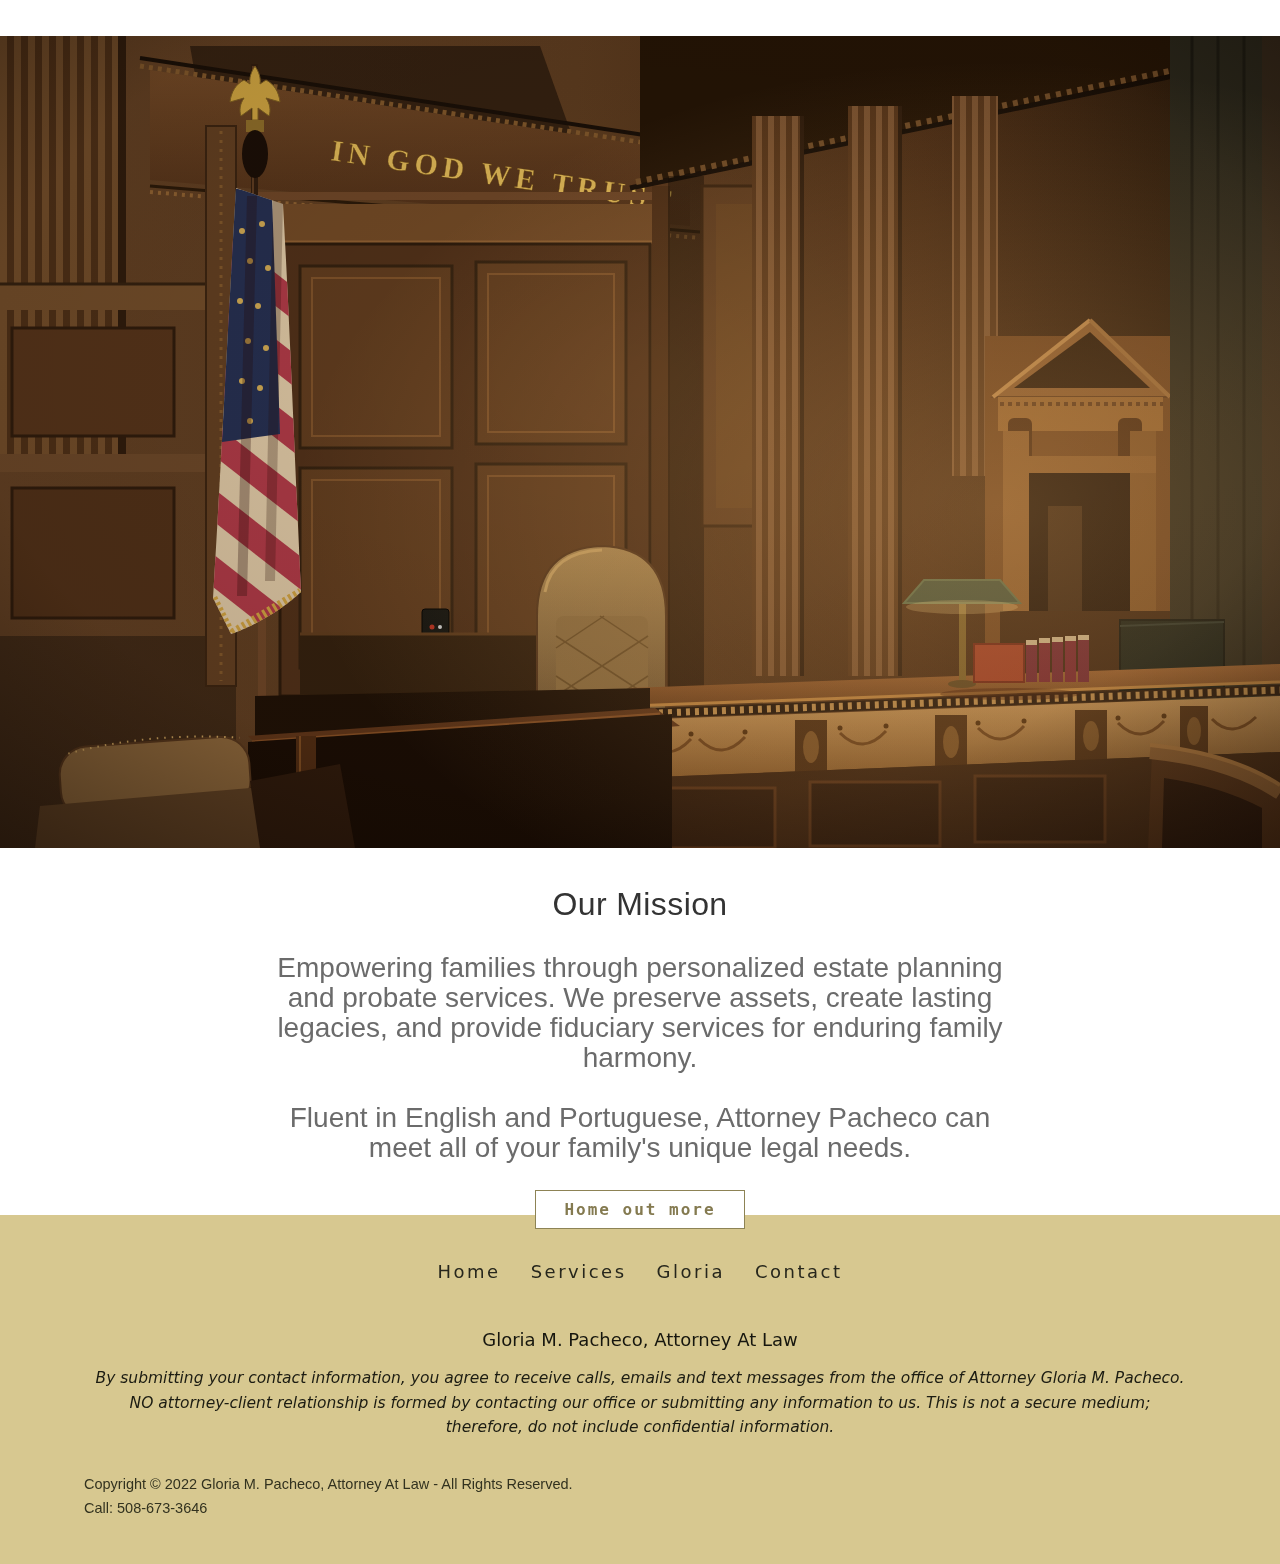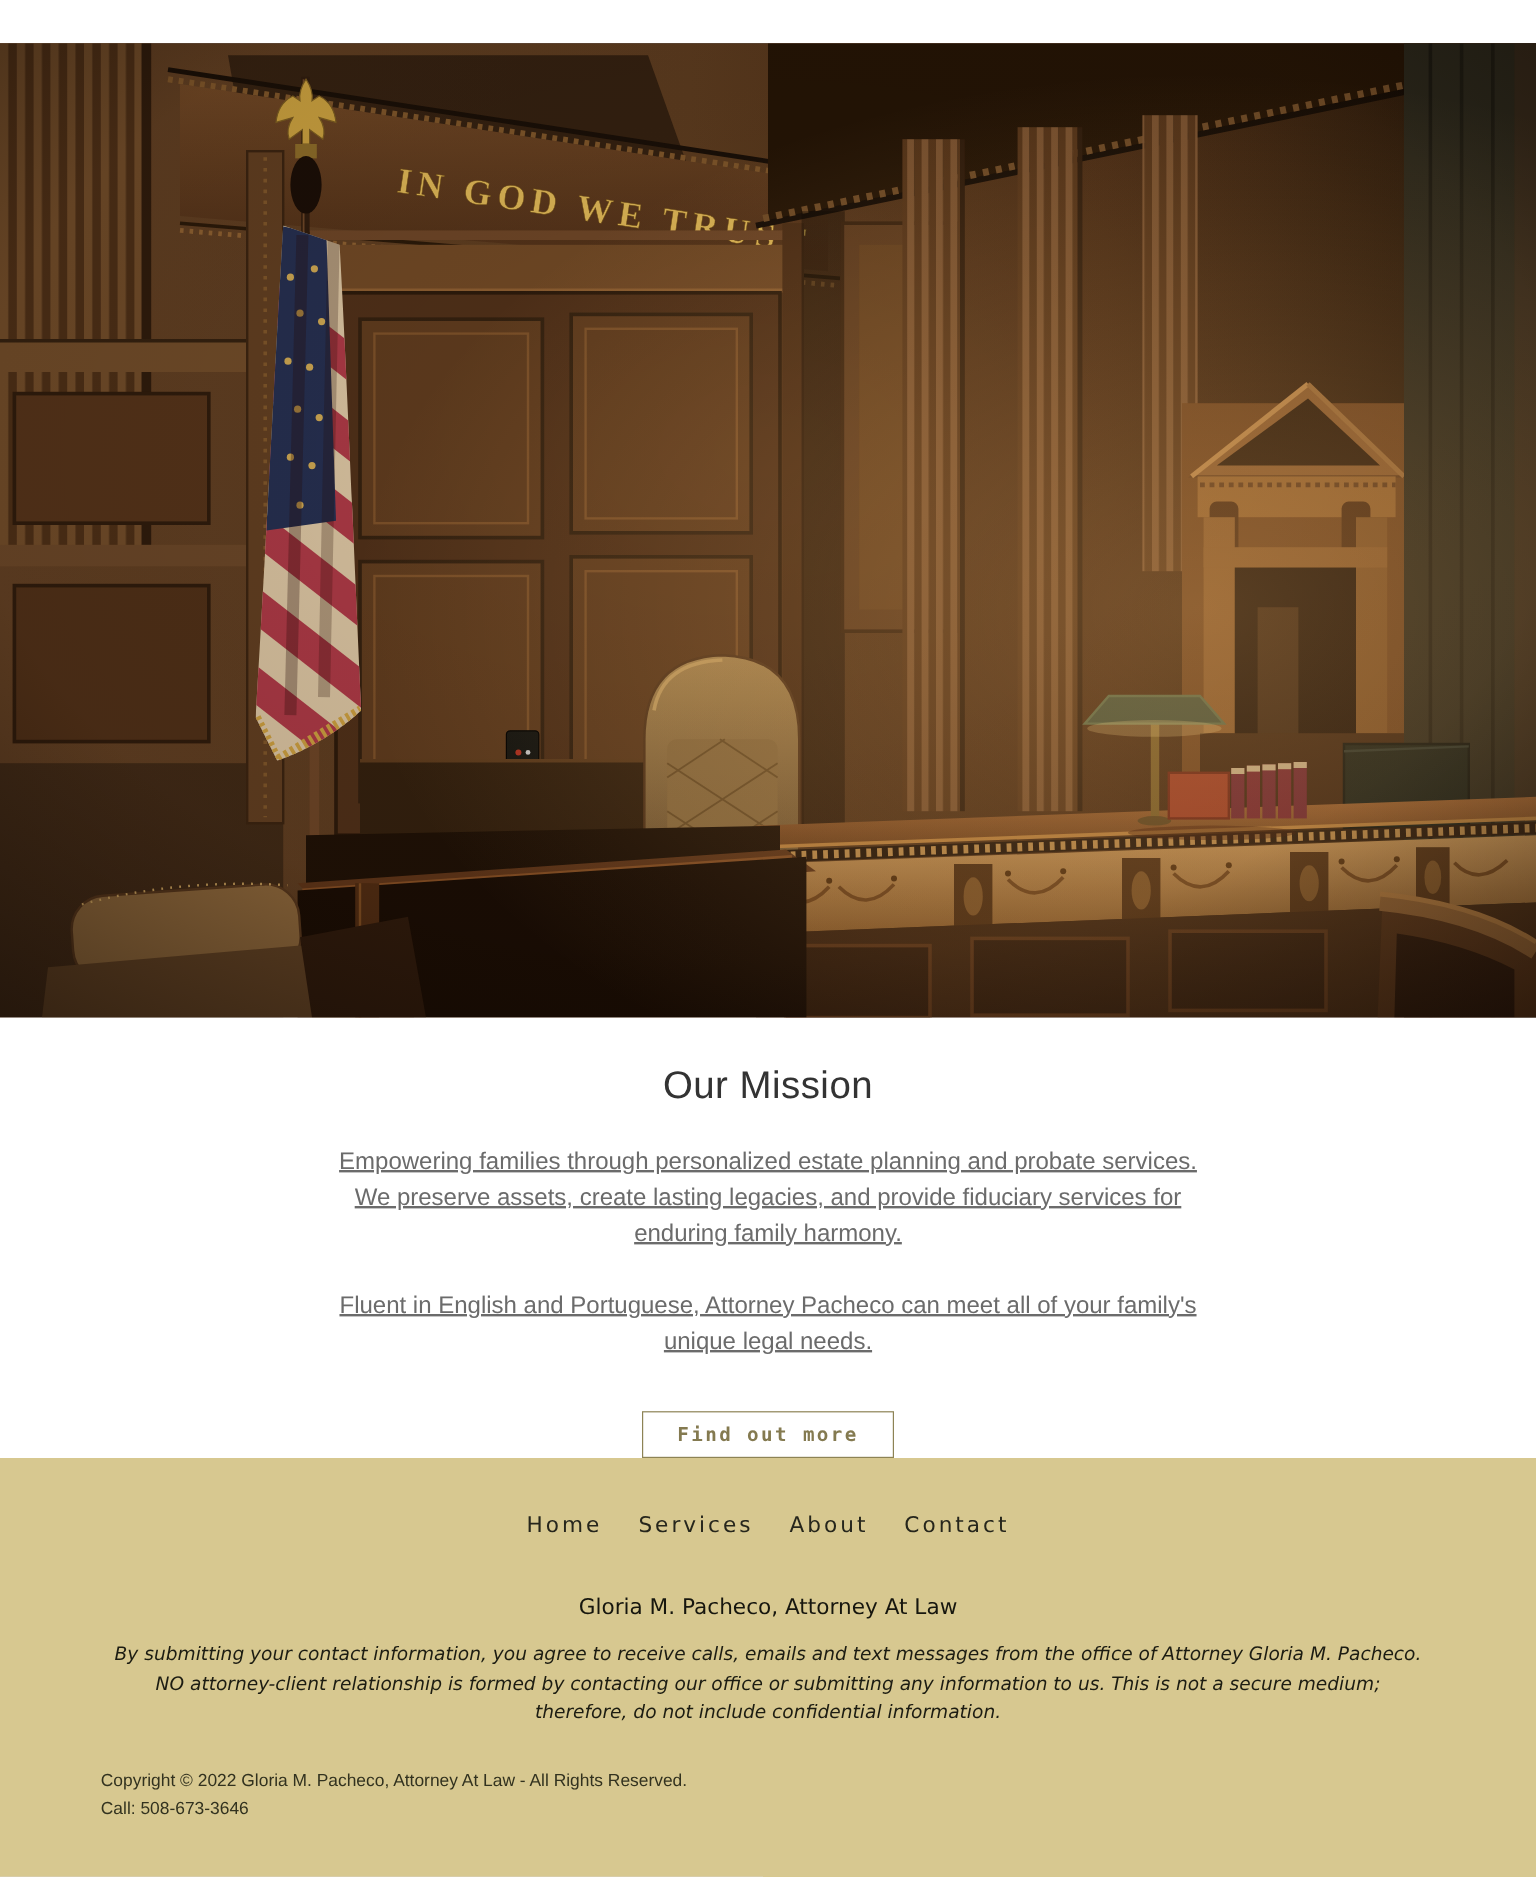--- a/index.html
+++ b/index.html
@@ -9,21 +9,21 @@
   
   .top-strip{height:36px;background:#ffffff;}
 
   
   .hero{height:812px;overflow:hidden;background:#3a2414;}
   .hero svg{display:block;}
 
   
   .mission{height:367px;box-sizing:border-box;background:#ffffff;padding-top:38px;text-align:center;}
   .mission h1{margin:0 0 30px;font-size:32px;font-weight:400;color:#333333;letter-spacing:.4px;}
-  .mission p{margin:16px auto;max-width:735px;font-size:20px;line-height:30px;color:#6b6b6b;text-decoration:underline;}
+  .mission p{margin:0 auto;max-width:735px;font-size:28px;line-height:30px;color:#6b6b6b;}
   .mission p.second{margin-top:30px;}
   .cta{margin-top:27px;background:#ffffff;border:1px solid #8d8355;color:#847a50;
        font-family:"DejaVu Sans Mono",monospace;font-weight:700;font-size:16px;
        letter-spacing:2px;padding:9px 28px;cursor:pointer;}
 
   
   footer{height:349px;box-sizing:border-box;background:#d7c890;padding-top:46px;
          font-family:"DejaVu Sans",sans-serif;color:#1e1e14;}
   .nav{display:flex;justify-content:center;gap:30px;}
   .nav a{font-size:18px;letter-spacing:2.5px;color:#26261c;text-decoration:none;cursor:pointer;}
@@ -336,28 +336,28 @@
 
       <rect x="0" y="0" width="1280" height="812" fill="url(#glow)"></rect>
       <rect x="0" y="0" width="1280" height="812" fill="url(#vignette)"></rect>
     </svg>
   </section>
 
   <section class="mission">
     <h1>Our Mission</h1>
     <p>Empowering families through personalized estate planning and probate services. We preserve assets, create lasting legacies, and provide fiduciary services for enduring family harmony.</p>
     <p class="second">Fluent in English and Portuguese, Attorney Pacheco can meet all of your family's unique legal needs.</p>
-    <button class="cta">Find out more</button>
+    <button class="cta">Home out more</button>
   </section>
 
   <footer>
     <nav class="nav">
       <a href="#">Home</a>
       <a href="#">Services</a>
-      <a href="#">About</a>
+      <a href="#">Gloria</a>
       <a href="#">Contact</a>
     </nav>
     <div class="biz">Gloria M. Pacheco, Attorney At Law</div>
     <p class="disclaimer">By submitting your contact information, you agree to receive calls, emails and text messages from the office of Attorney Gloria M. Pacheco. NO attorney-client relationship is formed by contacting our office or submitting any information to us. This is not a secure medium; therefore, do not include confidential information.</p>
     <div class="bottom-row">
       <div class="copyright">Copyright © 2022 Gloria M. Pacheco, Attorney At Law - All Rights Reserved.</div>
       <div class="phone">Call: 508-673-3646</div>
     </div>
   </footer>
 

